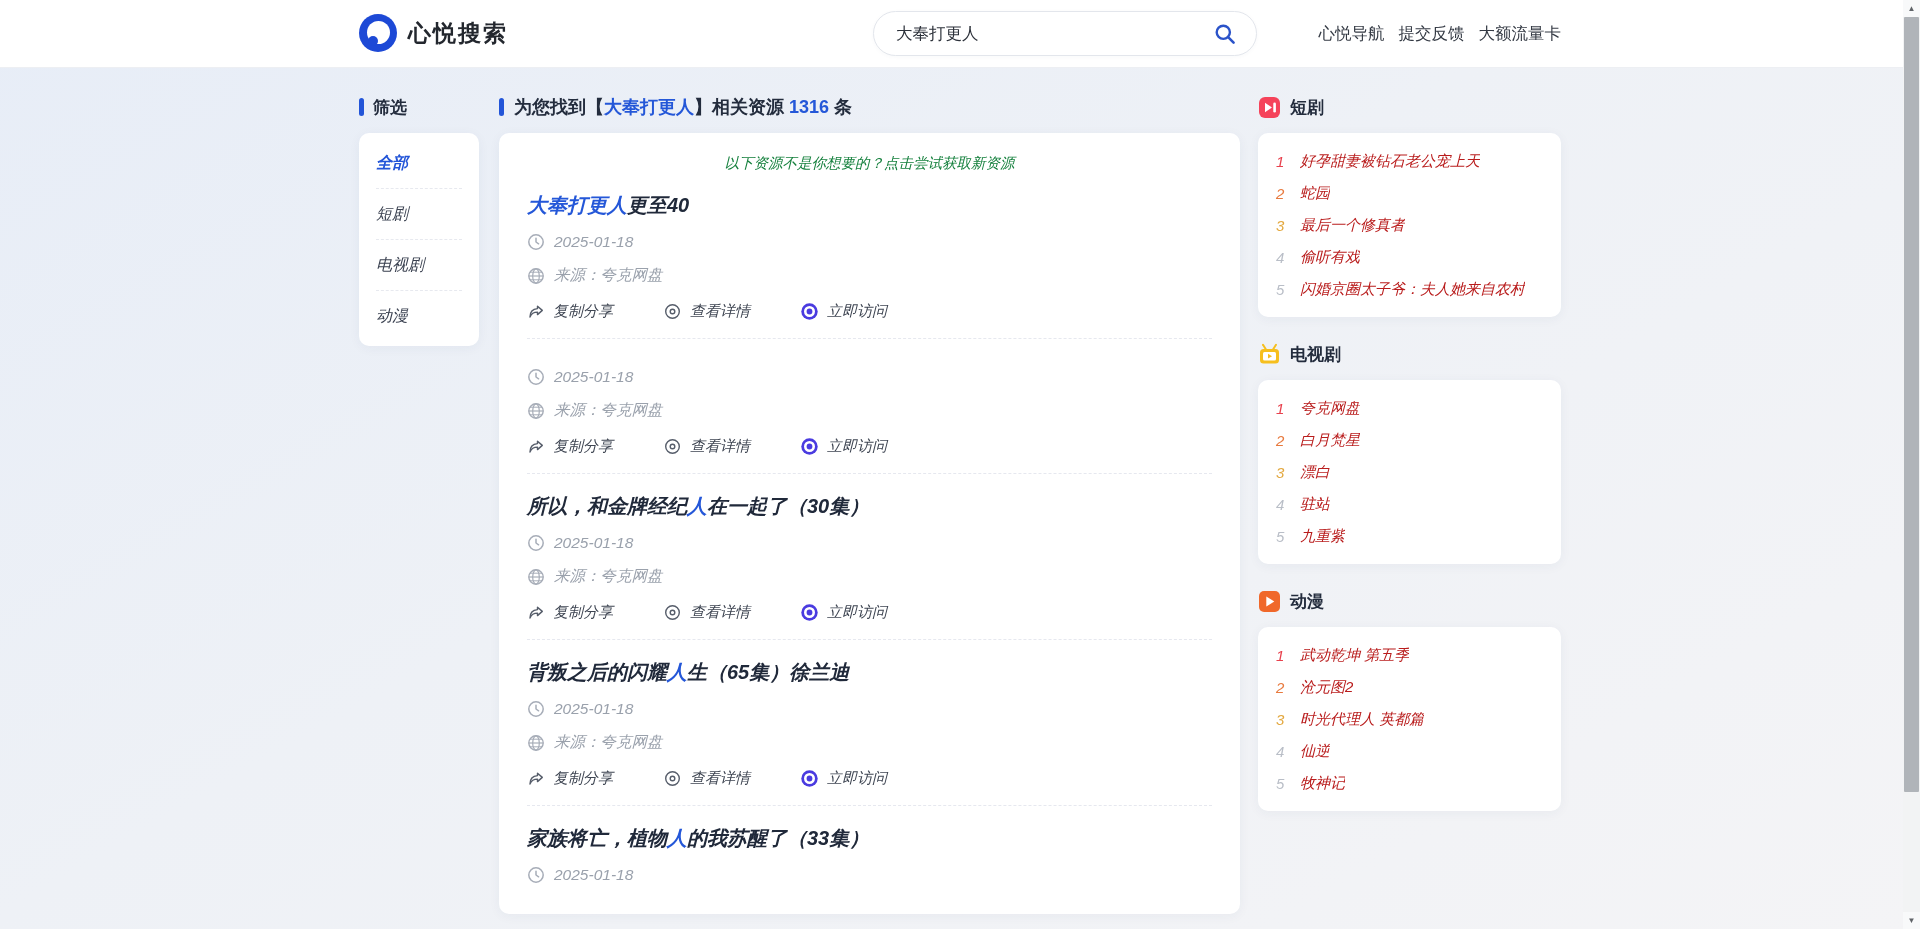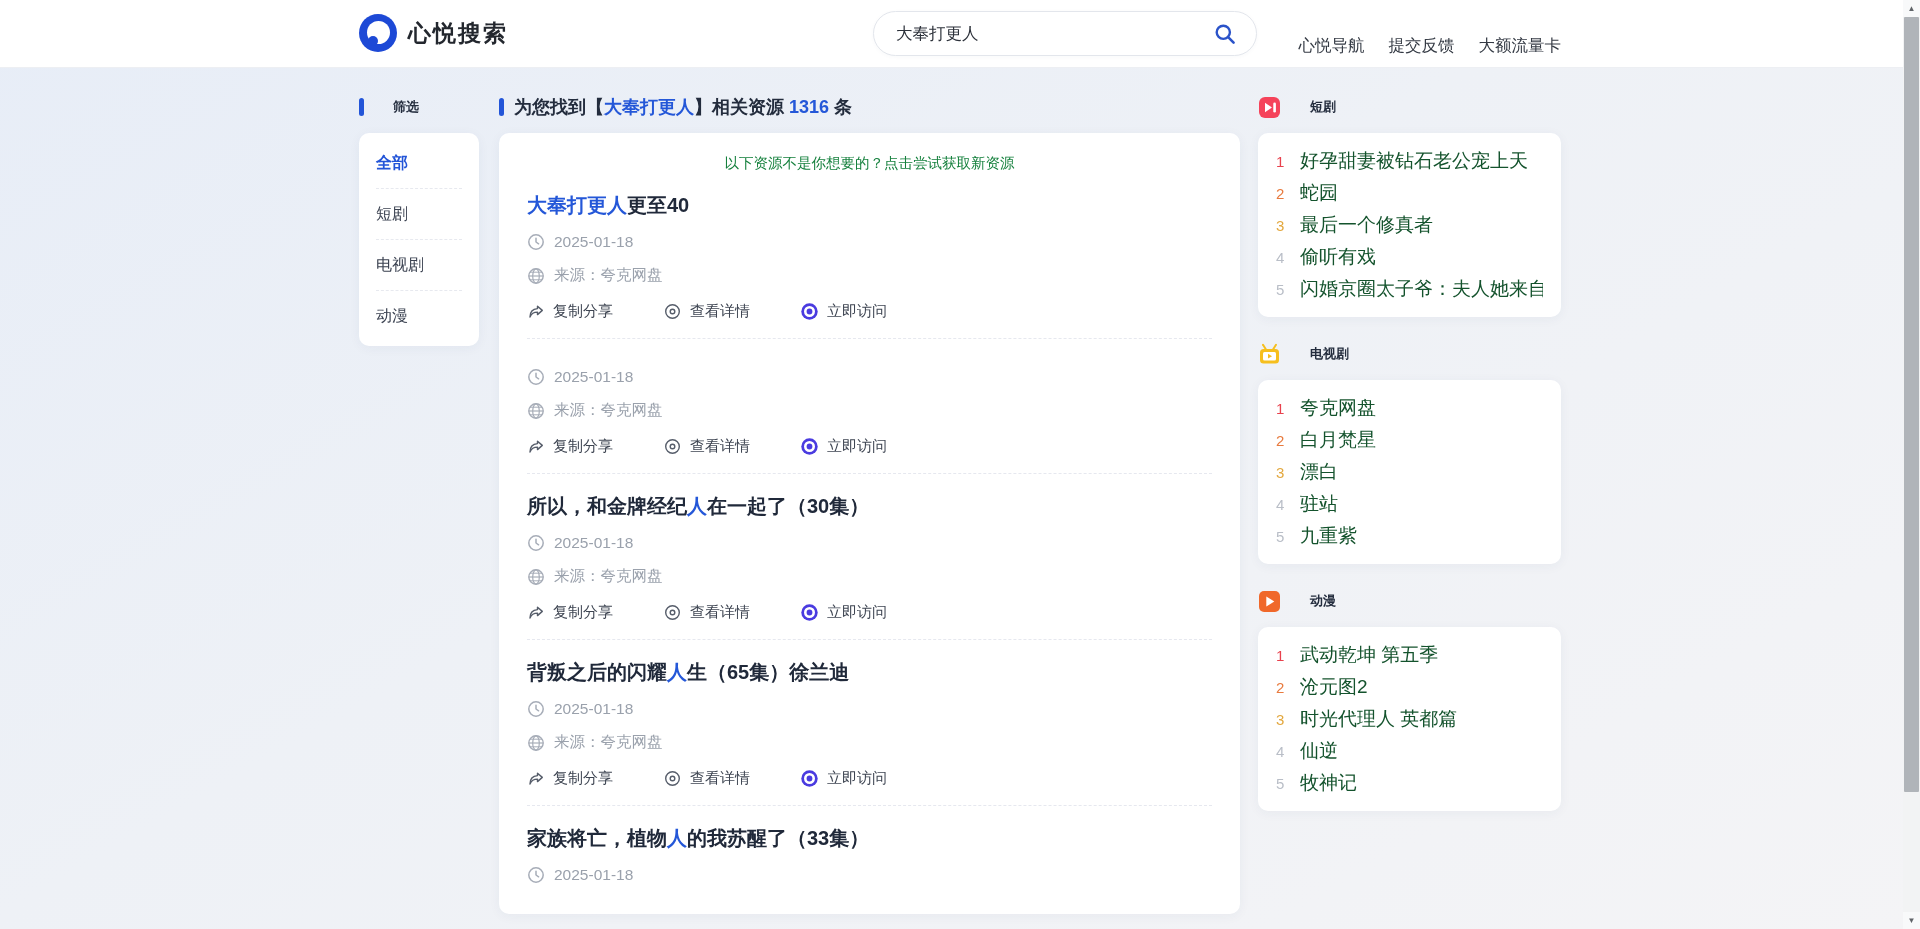--- a/index.html
+++ b/index.html
@@ -24,31 +24,31 @@
     position: absolute; left: 514px; top: 11px; width: 384px; height: 45px;
     border: 1px solid #e3e6ec; border-radius: 23px; background: #fff;
     display: flex; align-items: center; padding: 0 16px 0 22px;
     box-shadow: 0 1px 4px rgba(40,60,110,.03);
   }
   .search-input {
     flex: 1; border: none; outline: none; font-size: 16.5px; color: #2c313a;
     font-family: inherit; background: transparent;
   }
   .search-btn { width: 30px; height: 30px; display: flex; align-items: center; justify-content: center; cursor: pointer; }
-  .nav { position: absolute; right: 0; top: 0; height: 100%; display: flex; align-items: center; gap: 24px; margin-top: 12px; }
+  .nav { position: absolute; right: 0; top: 0; height: 100%; display: flex; align-items: center; gap: 14px; }
   .nav-link { font-size: 16.5px; color: #343a44; text-decoration: none; cursor: pointer; white-space: nowrap; }
   
   .page { width: 1202px; margin: 0 auto; padding-top: 27px; display: flex; align-items: flex-start; }
   .col-filter { width: 120px; margin-right: 20px; flex-shrink: 0; }
   .col-main { width: 741px; margin-right: 18px; flex-shrink: 0; }
   .col-side { width: 303px; flex-shrink: 0; }
   .sec-head { display: flex; align-items: center; gap: 9px; height: 24px; }
   .blue-bar { width: 5px; height: 18px; border-radius: 2.5px; background: #2355d8; }
-  .sec-title { font-size: 13px; font-weight: 700; color: #232c3d; white-space: nowrap; margin-left: 20px; }
-  .card { background: #fff; border-radius: 10px; box-shadow: 0 2px 12px rgba(35,55,95,.05); }
+  .sec-title { font-size: 17px; font-weight: 700; color: #232c3d; white-space: nowrap; }
+  .card { background: #fff; border-radius: 10px; box-shadow: 0 2px 12px rgba(35,55,95,.05); font-style: italic; }
   
   .filter-card { margin-top: 14px; padding: 5px 17px; }
   .f-item { padding: 15px 0 14px; font-size: 16px; color: #3a4150; border-bottom: 1px dashed #e7e9ef; cursor: pointer; }
   .f-item:last-child { border-bottom: none; }
   .f-item.active { color: #2355d8; font-weight: 700; }
   
   .summary { display: flex; align-items: center; gap: 10px; height: 24px; }
   .summary-text { font-size: 18px; font-weight: 700; color: #232c3d; }
   .summary-text .hl { color: #2457d8; }
   .results-card { margin-top: 14px; padding: 21px 28px 30px; }
@@ -66,21 +66,21 @@
   
   .side-sec { margin-bottom: 25px; }
   .sec-icon { width: 23px; height: 23px; display: flex; align-items: center; justify-content: center; }
   .rank-card { margin-top: 14px; padding: 12px 18px; }
   .rank-row { display: flex; align-items: center; gap: 11px; height: 32px; cursor: pointer; }
   .rank-no { width: 13px; font-size: 15px; text-align: left; flex-shrink: 0; }
   .rank-no.n1 { color: #e8414d; }
   .rank-no.n2 { color: #e87a3e; }
   .rank-no.n3 { color: #e3a83f; }
   .rank-no.nx { color: #b9bec7; }
-  .rank-label { font-size: 19px; color: #14532d; white-space: nowrap; overflow: hidden; }
+  .rank-label { font-size: 15px; color: #b91c1c; white-space: nowrap; overflow: hidden; }
   
   .scrollbar { position: fixed; right: 0; top: 0; width: 17px; height: 929px; background: #f2f3f4; z-index: 20; }
   .sb-arrow { position: absolute; left: 0; width: 17px; height: 17px; display: flex; align-items: center; justify-content: center; font-size: 8px; color: #5f6368; background: #f8f9fa; cursor: pointer; }
   .sb-arrow.up { top: 0; }
   .sb-arrow.down { bottom: 0; }
   .sb-thumb { position: absolute; left: 1px; top: 17px; width: 15px; height: 775px; background: #b0b4b9; border-radius: 1px; cursor: pointer; }
 </style>
 </head>
 <body>
 

